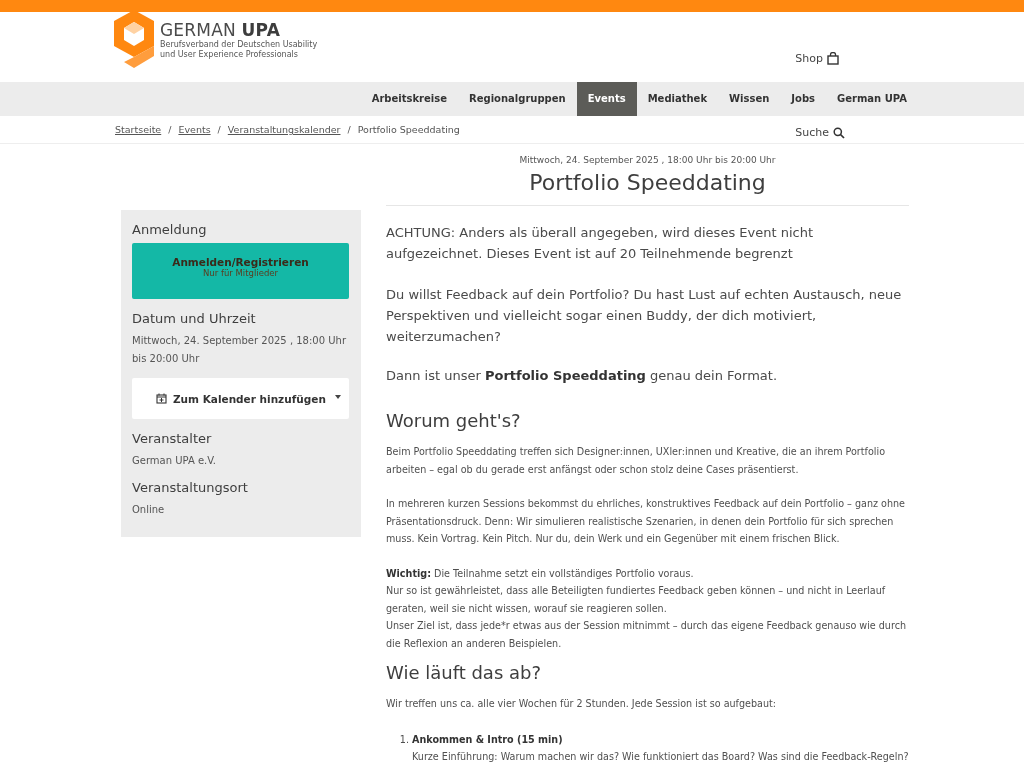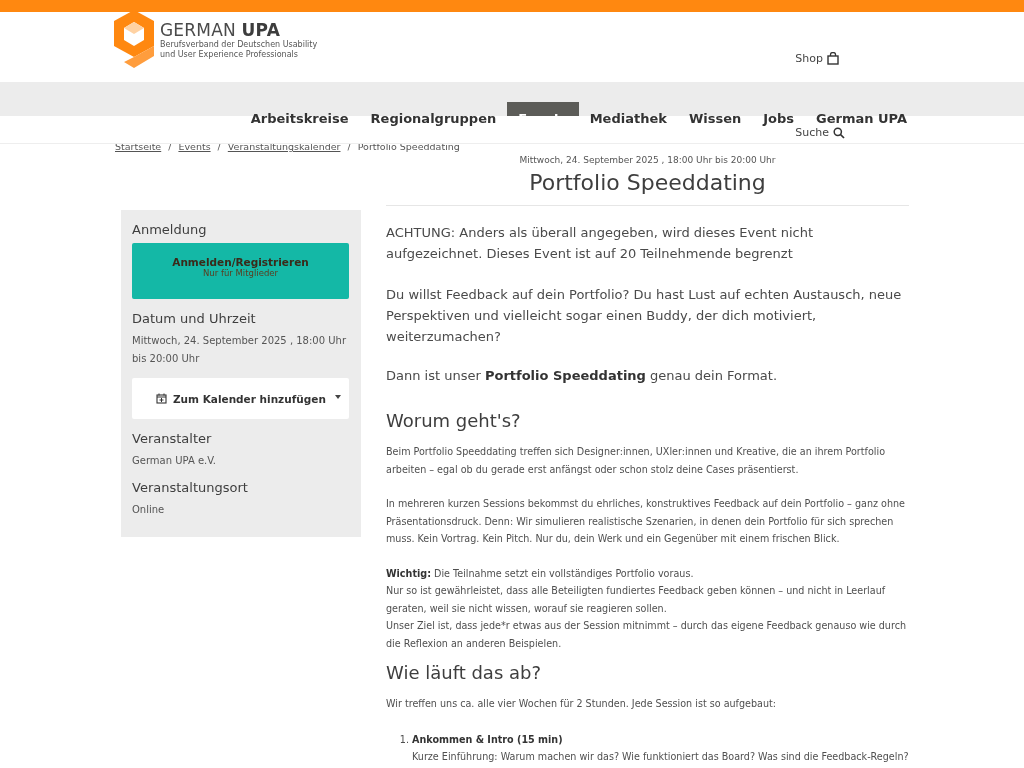--- a/index.html
+++ b/index.html
@@ -8,23 +8,23 @@
   .topbar { position: absolute; left: 0; top: 0; width: 1024px; height: 12px; background: #ff8810; }
   .logo { position: absolute; left: 112px; top: 10px; width: 44px; height: 60px; }
   .brand { position: absolute; left: 160px; top: 20px; }
   .brand-title { font-size: 17px; color: #4a4a4a; letter-spacing: 0.2px; line-height: 20px; }
   .brand-title b { font-weight: bold; color: #3d3d3d; }
   .brand-sub { font-size: 8px; line-height: 10px; color: #555; }
   .utility { position: absolute; right: 128px; top: 52px; display: flex; gap: 24px; align-items: flex-start; font-size: 11px; color: #444; flex-direction: column; }
   .utility .u-item { display: flex; align-items: center; gap: 4px; cursor: pointer; }
   .navbar { position: absolute; left: 0; top: 82px; width: 1024px; height: 34px; background: #ececec; }
   .nav { position: absolute; right: 106px; top: 0; display: flex; height: 34px; }
-  .nav-item { padding: 0 11px; font-size: 13px; font-weight: bold; line-height: 34px; color: #333; cursor: pointer; margin-top: 20px; }
+  .nav-item { padding: 0 11px; font-size: 10px; font-weight: bold; line-height: 34px; color: #333; cursor: pointer; }
   .nav-item.active { background: #5c5c58; color: #fff; }
-  .breadcrumb { position: absolute; left: 115px; top: 141px; font-size: 9.5px; color: #555; display: flex; gap: 7px; }
+  .breadcrumb { position: absolute; left: 115px; top: 124px; font-size: 9.5px; color: #555; display: flex; gap: 7px; }
   .breadcrumb a { color: #555; text-decoration: underline; }
   .divider-top { position: absolute; left: 0; top: 143px; width: 1024px; height: 1px; background: #eee; }
   .sidebar { position: absolute; left: 121px; top: 210px; width: 240px; height: 327px; background: #ececec; padding: 12px 11px; }
   .side-h { font-size: 13px; color: #3e3e3e; margin-bottom: 6px; }
   .reg-btn { width: 217px; height: 56px; background: #14b8a6; border-radius: 2px; text-align: center; padding-top: 13px; cursor: pointer; margin-bottom: 12px; }
   .reg-btn .l1 { font-size: 10.5px; font-weight: bold; color: #3a2a1a; }
   .reg-btn .l2 { font-size: 8.5px; color: #5a3e20; }
   .side-text { font-size: 10px; line-height: 18px; color: #555; margin-bottom: 10px; }
   .cal-btn { width: 217px; height: 41px; background: #fff; border-radius: 2px; display: flex; align-items: center; padding-left: 24px; cursor: pointer; margin-bottom: 12px; position: relative; }
   .cal-btn .lbl { font-size: 10.5px; font-weight: bold; color: #333; margin-left: 6px; }

